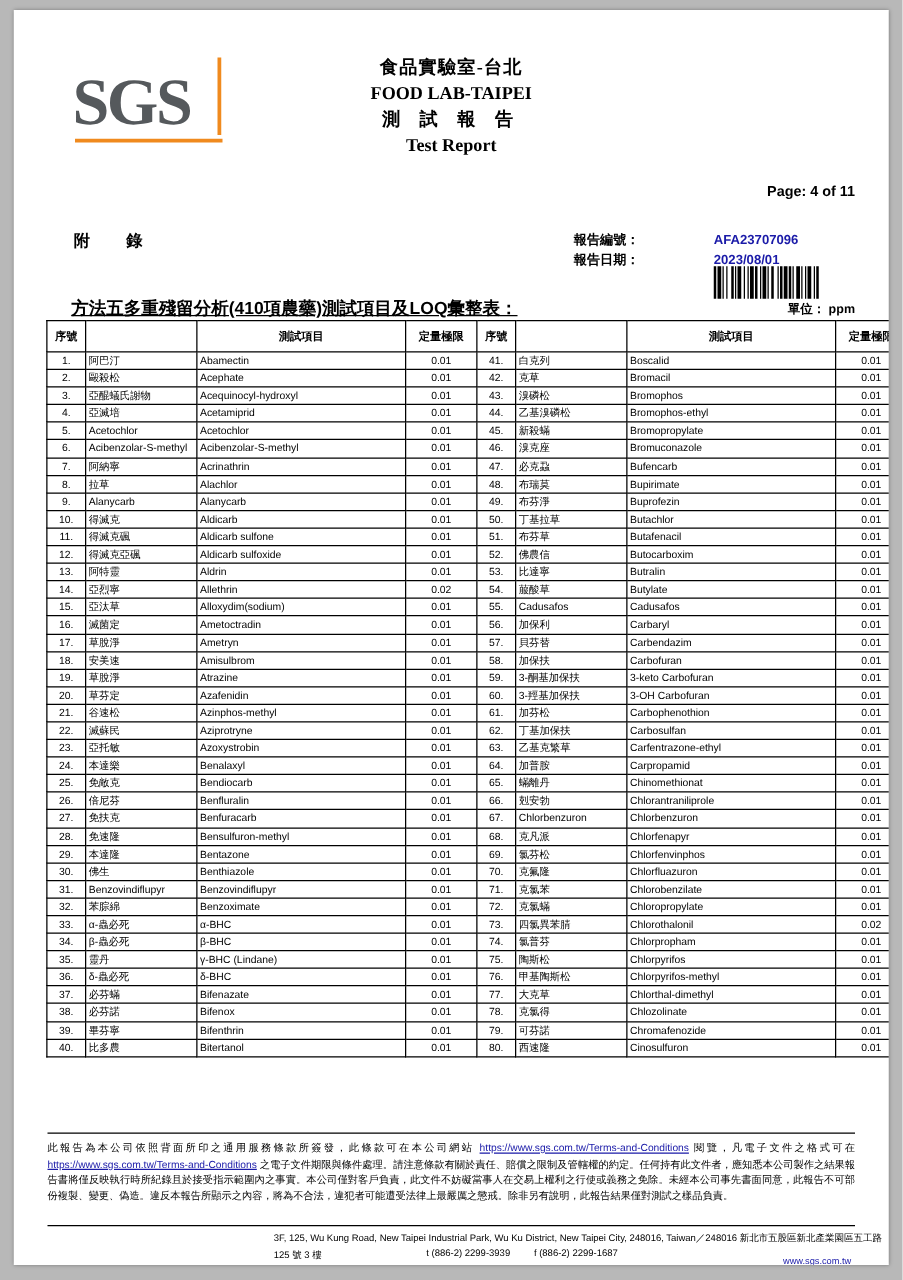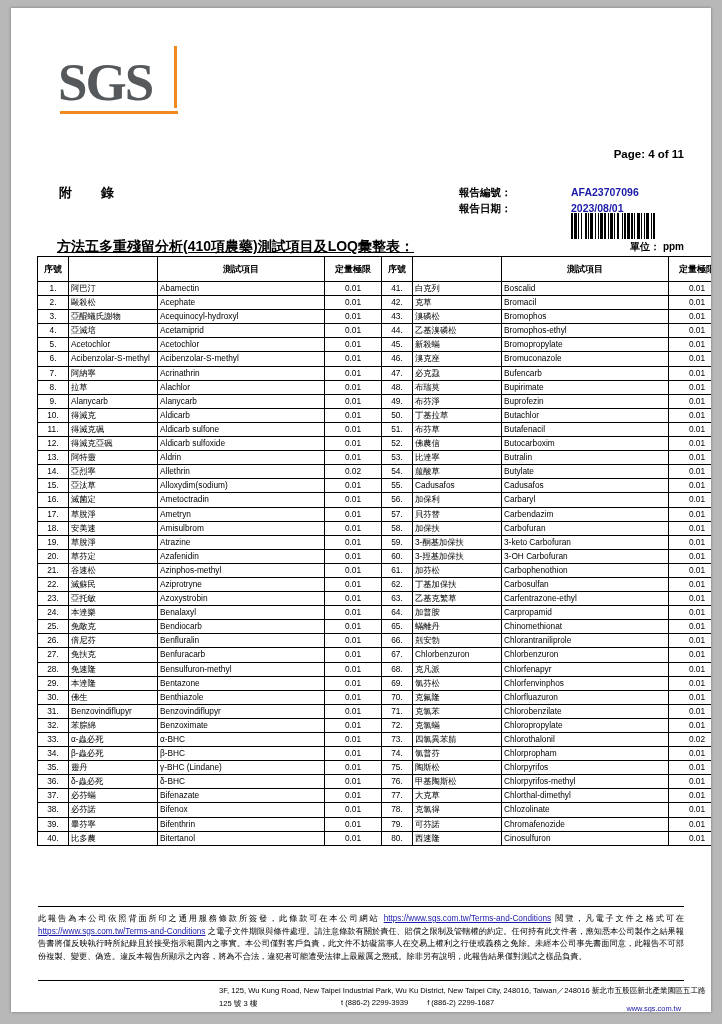--- a/index.html
+++ b/index.html
@@ -153,20 +153,24 @@
 
 <div class="page">
 
   <div class="header">
     <div class="sgs-logo">
       <span>SGS</span>
       <span class="rule"></span>
     </div>
     <div class="sgs-bar"></div>
     <div class="head-titles">
+      <div class="ht1">食品實驗室-台北</div>
+      <div class="ht2">FOOD LAB-TAIPEI</div>
+      <div class="ht3">測 試 報 告</div>
+      <div class="ht4">Test Report</div>
     </div>
   </div>
 
   <div class="page-no">Page: 4 of 11</div>
 
   <div class="appendix">附　錄</div>
 
   <div class="rep-labels">
     <div>報告編號：</div>
     <div>報告日期：</div>

